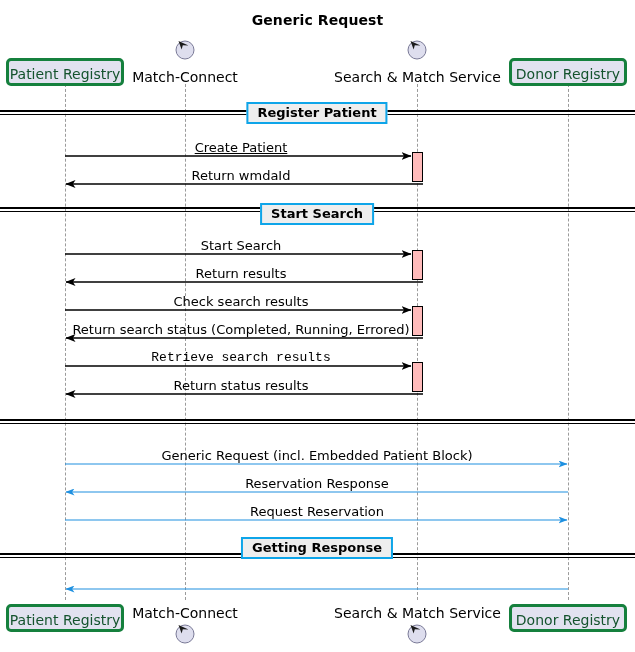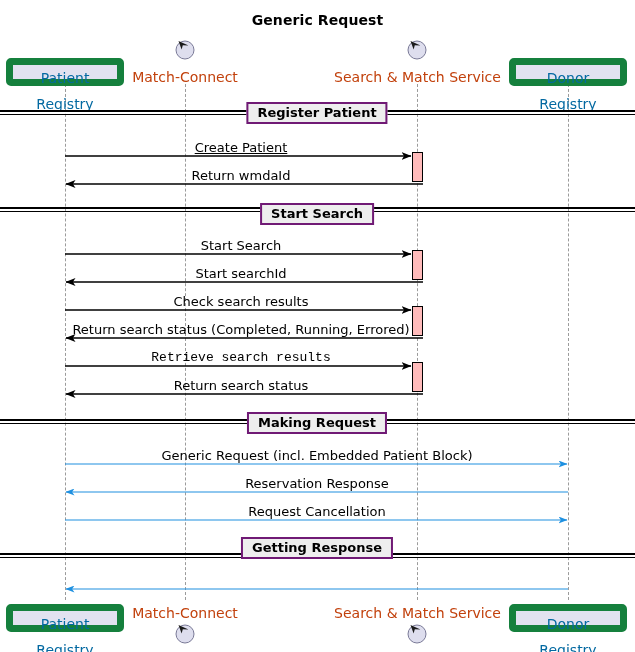--- a/index.html
+++ b/index.html
@@ -9,41 +9,41 @@
     -webkit-font-smoothing:antialiased;
   }
   #diagram{position:absolute;left:0;top:0;width:635px;height:464px;}
   .diag-title{
     position:absolute;width:100%;text-align:center;top:12px;
     font-size:14px;font-weight:bold;color:#000;letter-spacing:0.1px;
   }
   
   .pbox{
     position:absolute;box-sizing:border-box;
-    background:#E2E2F0;border:7px solid #15803d;border-radius:5px;
-    font-size:14px;color:#0369a1;text-align:center;
+    background:#E2E2F0;border:3px solid #15803d;border-radius:5px;
+    font-size:14px;color:#14532d;text-align:center;
     line-height:26px;height:28px;
   }
   .plabel{
-    position:absolute;font-size:14px;color:#c2410c;text-align:center;
+    position:absolute;font-size:14px;color:#000000;text-align:center;
     line-height:18px;height:18px;white-space:nowrap;
   }
   .ctrl-icon{
     position:absolute;width:24px;height:24px;
   }
   .lifeline{
     position:absolute;width:0;border-left:1px dashed #9b9b9b;
   }
   
   .secline{position:absolute;left:0;width:635px;}
   .secline .thick{position:absolute;left:0;width:100%;height:2px;background:#000;top:0;}
   .secline .thin{position:absolute;left:0;width:100%;height:1px;background:#000;top:4px;}
   .sectitle{
     position:absolute;box-sizing:border-box;
-    background:#EEEEEE;border:2px solid #701a75;
+    background:#EEEEEE;border:2px solid #0ea5e9;
     font-size:13px;font-weight:bold;color:#000;text-align:center;
     line-height:18px;height:22px;padding:0 9px;white-space:nowrap;
     transform:translateX(-50%);
   }
   .msglabel{
     position:absolute;font-size:13px;color:#000;text-align:center;
     white-space:nowrap;line-height:16px;transform:translateX(-50%);
   }
   .activation{
     position:absolute;width:11px;background:#FFBBBB;
@@ -109,55 +109,52 @@
   </div>
   <div class="sectitle" style="left:317px;top:203px;">
     <span>Start Search</span>
   </div>
 
   <div class="msglabel" style="left:241px;top:238px;">
     <span>Start Search</span>
   </div>
   <div class="activation" style="left:412px;top:250px;height:30px;"></div>
   <div class="msglabel" style="left:241px;top:266px;">
-    <span>Start searchId</span>
+    <span>Return results</span>
   </div>
 
   <div class="msglabel" style="left:241px;top:294px;">
     <span>Check search results</span>
   </div>
   <div class="activation" style="left:412px;top:306px;height:30px;"></div>
   <div class="msglabel" style="left:241px;top:322px;">
     <span>Return search status (Completed, Running, Errored)</span>
   </div>
 
   <div class="msglabel" style="left:241px;top:350px;font-family:Liberation Mono, monospace;">
     <span>Retrieve search results</span>
   </div>
   <div class="activation" style="left:412px;top:362px;height:30px;"></div>
   <div class="msglabel" style="left:241px;top:378px;">
-    <span>Return search status</span>
+    <span>Return status results</span>
   </div>
 
   <div class="secline" style="top:419px;height:5px;">
     <div class="thick"></div>
       <div class="thin"></div>
-  </div>
-  <div class="sectitle" style="left:317px;top:412px;">
-    <span>Making Request</span>
   </div>
 
   <div class="msglabel" style="left:317px;top:476px;">
     <span>Reservation Response</span>
   </div>
   <div class="msglabel" style="left:317px;top:448px;">
     <span>Generic Request (incl. Embedded Patient Block)</span>
   </div>
   <div class="msglabel" style="left:317px;top:504px;">
-    <span>Request Cancellation</span>
+    <span>Request Reservation</span>
   </div>
 
   <div class="secline" style="top:553px;height:5px;">
     <div class="thick"></div>
       <div class="thin"></div>
   </div>
   <div class="sectitle" style="left:317px;top:537px;">
     <span>Getting Response</span>
   </div>
 

